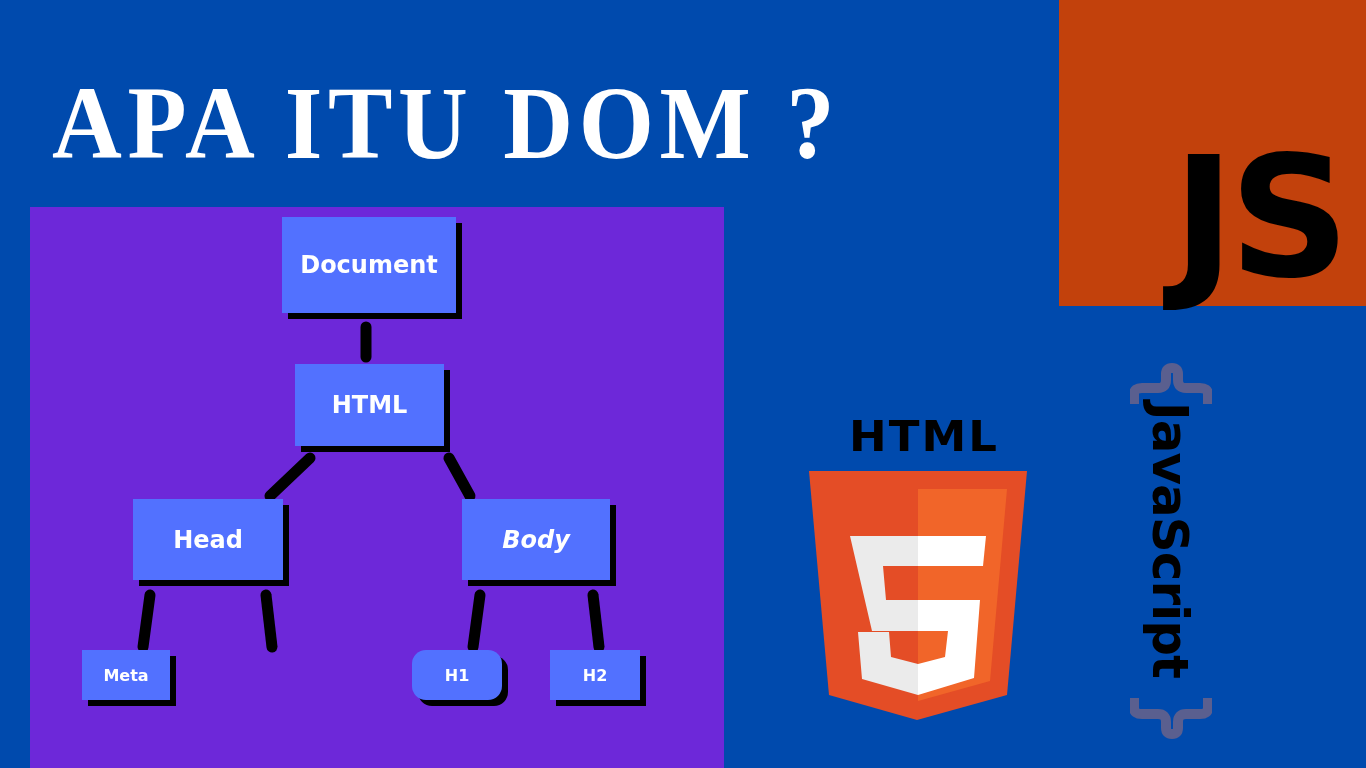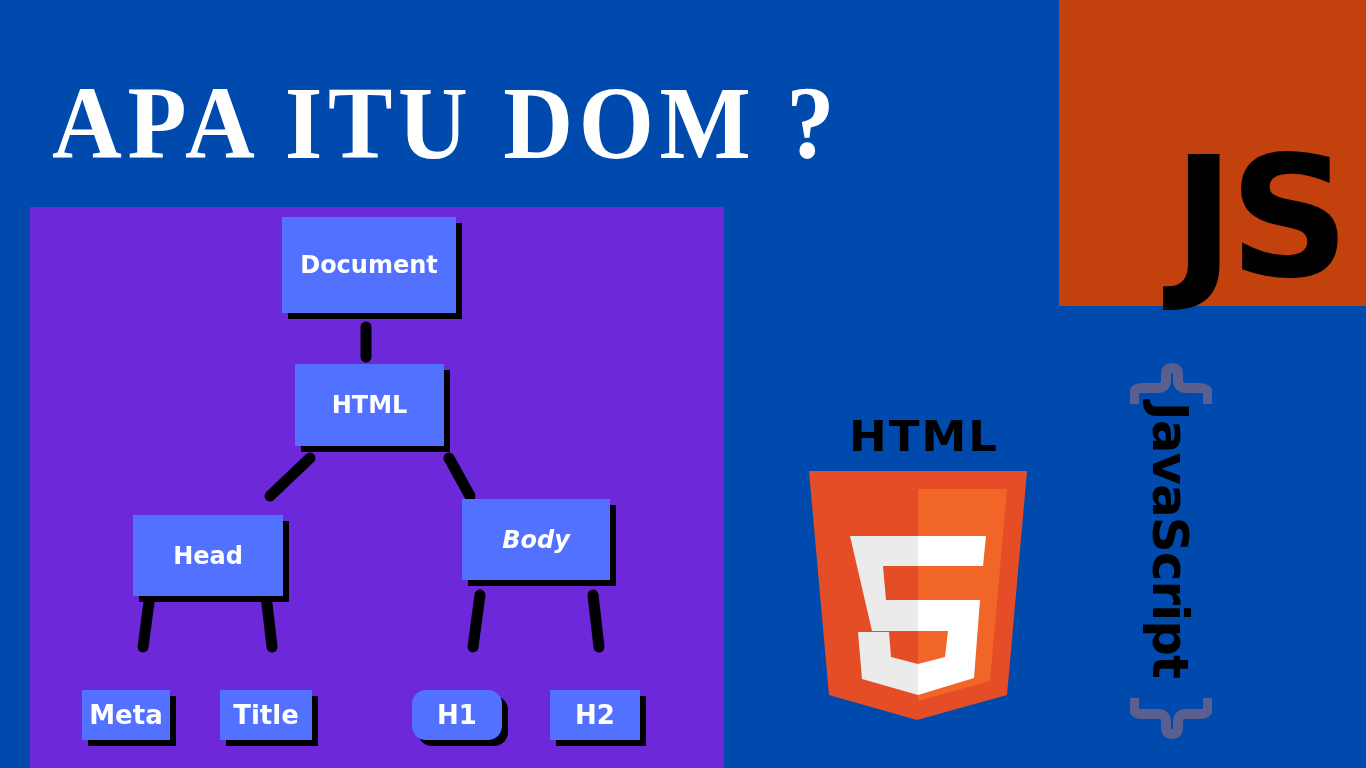--- a/index.html
+++ b/index.html
@@ -28,21 +28,21 @@
     position:absolute; left:30px; top:207px; width:694px; height:629px;
     background:#6d28d9;
   }
   .node {
     position:absolute; background:#5271ff; color:#ffffff;
     display:flex; align-items:center; justify-content:center;
     font-family:"DejaVu Sans", sans-serif; font-weight:bold;
     box-shadow:6px 6px 0 #000000;
   }
   .node.big { font-size:24px; }
-  .node.small { font-size:26px;margin-top:40px; }
+  .node.small { font-size:16px; }
   .edges { position:absolute; left:0; top:0; }
   .html5 {
     position:absolute; left:809px; top:405px; width:220px; height:315px;
   }
   .html5 .label {
     position:absolute; left:20px; top:8px; width:190px; text-align:center;
     font-family:"DejaVu Sans", sans-serif; font-weight:bold; font-size:45px;
     line-height:48px; color:#000000; letter-spacing:2px;
     transform:scaleY(0.95);
   }
@@ -81,24 +81,23 @@
       <line x1="236" y1="388" x2="242" y2="440"></line>
 
       <line x1="450" y1="388" x2="443" y2="440"></line>
 
       <line x1="563" y1="388" x2="569" y2="440"></line>
     </g>
   </svg>
 
   <div class="node big" style="left:252px;top:10px;width:174px;height:96px;">Document</div>
   <div class="node big" style="left:265px;top:157px;width:149px;height:82px;">HTML</div>
-  <div class="node big" style="left:103px;top:292px;width:150px;height:81px;margin-top:16px;">Head</div>
+  <div class="node big" style="left:103px;top:292px;width:150px;height:81px;">Head</div>
   <div class="node big" style="left:432px;top:292px;width:148px;height:81px;font-style:italic;">Body</div>
   <div class="node small" style="left:52px;top:443px;width:88px;height:50px;">Meta</div>
-  <div class="node small" style="left:190px;top:443px;width:92px;height:50px;">Title</div>
   <div class="node small" style="left:382px;top:443px;width:90px;height:50px;border-radius:14px;">H1</div>
   <div class="node small" style="left:520px;top:443px;width:90px;height:50px;">H2</div>
 </div>
 
 <div class="html5">
   <div class="label">HTML</div>
   <svg width="220" height="315" viewBox="0 0 220 315" style="position:absolute;left:0;top:0;">
 
     <polygon points="0,66 218,66 198,290 108,315 20,290" fill="#e44d26"></polygon>
 

